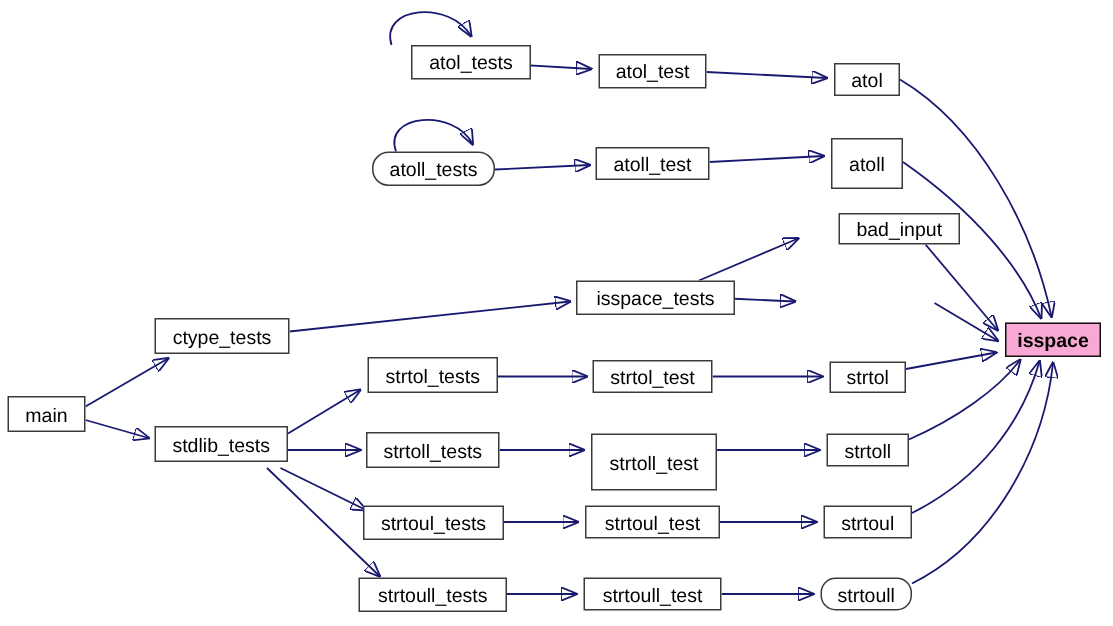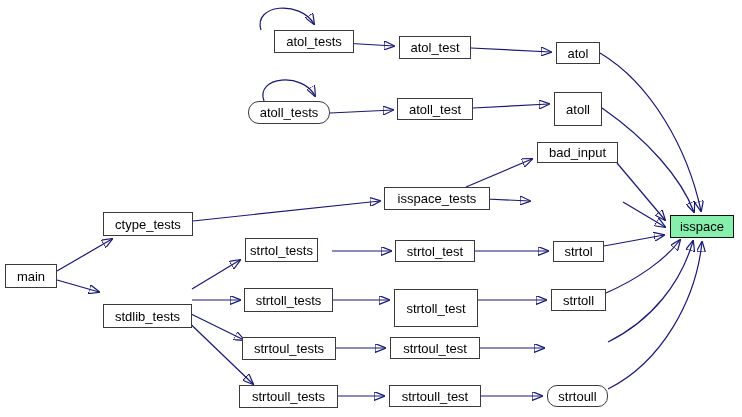--- a/index.html
+++ b/index.html
@@ -29,22 +29,23 @@
     display: flex;
     align-items: center;
     justify-content: center;
     font-size: 13px;
     line-height: 1;
     color: #000000;
     white-space: nowrap;
     cursor: pointer;
   }
   .node.hl {
-    background: #86efac;
+    background: #f9a8d4;
     border-color: #111111;
+    font-weight: bold;
   }
 </style>
 </head>
 <body>
 
 <div id="canvas">
 
   <svg id="edge-layer" viewBox="0 0 742 417" xmlns="http://www.w3.org/2000/svg">
     <defs>
       <marker id="arrow" markerWidth="11" markerHeight="9" refX="10" refY="4.5" orient="auto" markerUnits="userSpaceOnUse">
@@ -87,35 +88,36 @@
     <path d="M480,348 L544,348" marker-end="url(#arrow)"></path>
     <path d="M608,342 C652,320 681,283 693,241" marker-end="url(#arrow)"></path>
 
     <path d="M338,396 L384,396" marker-end="url(#arrow)"></path>
     <path d="M481,396 L542,396" marker-end="url(#arrow)"></path>
     <path d="M608,389 C662,362 696,300 702,242" marker-end="url(#arrow)"></path>
   </svg>
 
   <div class="node" style="left:5px;   top:264px; width:52px;  height:24px;">main</div>
   <div class="node" style="left:103px; top:212px; width:90px;  height:24px;">ctype_tests</div>
-  <div class="node" style="left:103px; top:304px; width:89px;  height:24px;">stdlib_tests</div>
+  <div class="node" style="left:103px; top:284px; width:89px;  height:24px;">stdlib_tests</div>
   <div class="node" style="left:246px; top:30px;  width:80px;  height:23px;margin-left:28px;">atol_tests</div>
   <div class="node" style="left:248px; top:101px; width:82px;  height:23px;border-radius:11px;">atoll_tests</div>
   <div class="node" style="left:384px; top:187px; width:106px; height:23px;">isspace_tests</div>
-  <div class="node" style="left:245px; top:238px; width:73px;  height:24px;">strtol_tests</div>
+  <div class="node" style="left:245px; top:238px; width:87px;  height:24px;">strtol_tests</div>
   <div class="node" style="left:244px; top:288px; width:89px;  height:24px;">strtoll_tests</div>
   <div class="node" style="left:242px; top:337px; width:94px;  height:23px;">strtoul_tests</div>
   <div class="node" style="left:239px; top:385px; width:99px;  height:23px;">strtoull_tests</div>
   <div class="node" style="left:399px; top:36px;  width:72px;  height:23px;">atol_test</div>
   <div class="node" style="left:397px; top:98px;  width:76px;  height:22px;">atoll_test</div>
   <div class="node" style="left:395px; top:240px; width:80px;  height:22px;">strtol_test</div>
   <div class="node" style="left:394px; top:289px; width:84px;  height:38px;">strtoll_test</div>
   <div class="node" style="left:390px; top:337px; width:90px;  height:22px;">strtoul_test</div>
   <div class="node" style="left:389px; top:385px; width:92px;  height:22px;">strtoull_test</div>
   <div class="node" style="left:556px; top:42px;  width:44px;  height:22px;">atol</div>
   <div class="node" style="left:554px; top:92px;  width:48px;  height:34px;">atoll</div>
-  <div class="node" style="left:537px; top:142px; width:81px;  height:21px;">bad_input</div>
+  <div class="node" style="left:559px; top:142px; width:81px;  height:21px;">bad_input</div>
   <div class="node" style="left:553px; top:241px; width:51px;  height:21px;">strtol</div>
   <div class="node" style="left:551px; top:289px; width:55px;  height:22px;">strtoll</div>
+  <div class="node" style="left:549px; top:337px; width:59px;  height:22px;">strtoul</div>
   <div class="node" style="left:547px; top:385px; width:61px;  height:22px;border-radius:10px;">strtoull</div>
   <div class="node hl" style="left:670px; top:215px; width:64px; height:23px;">isspace</div>
 
 </div>
 
 </body></html>

